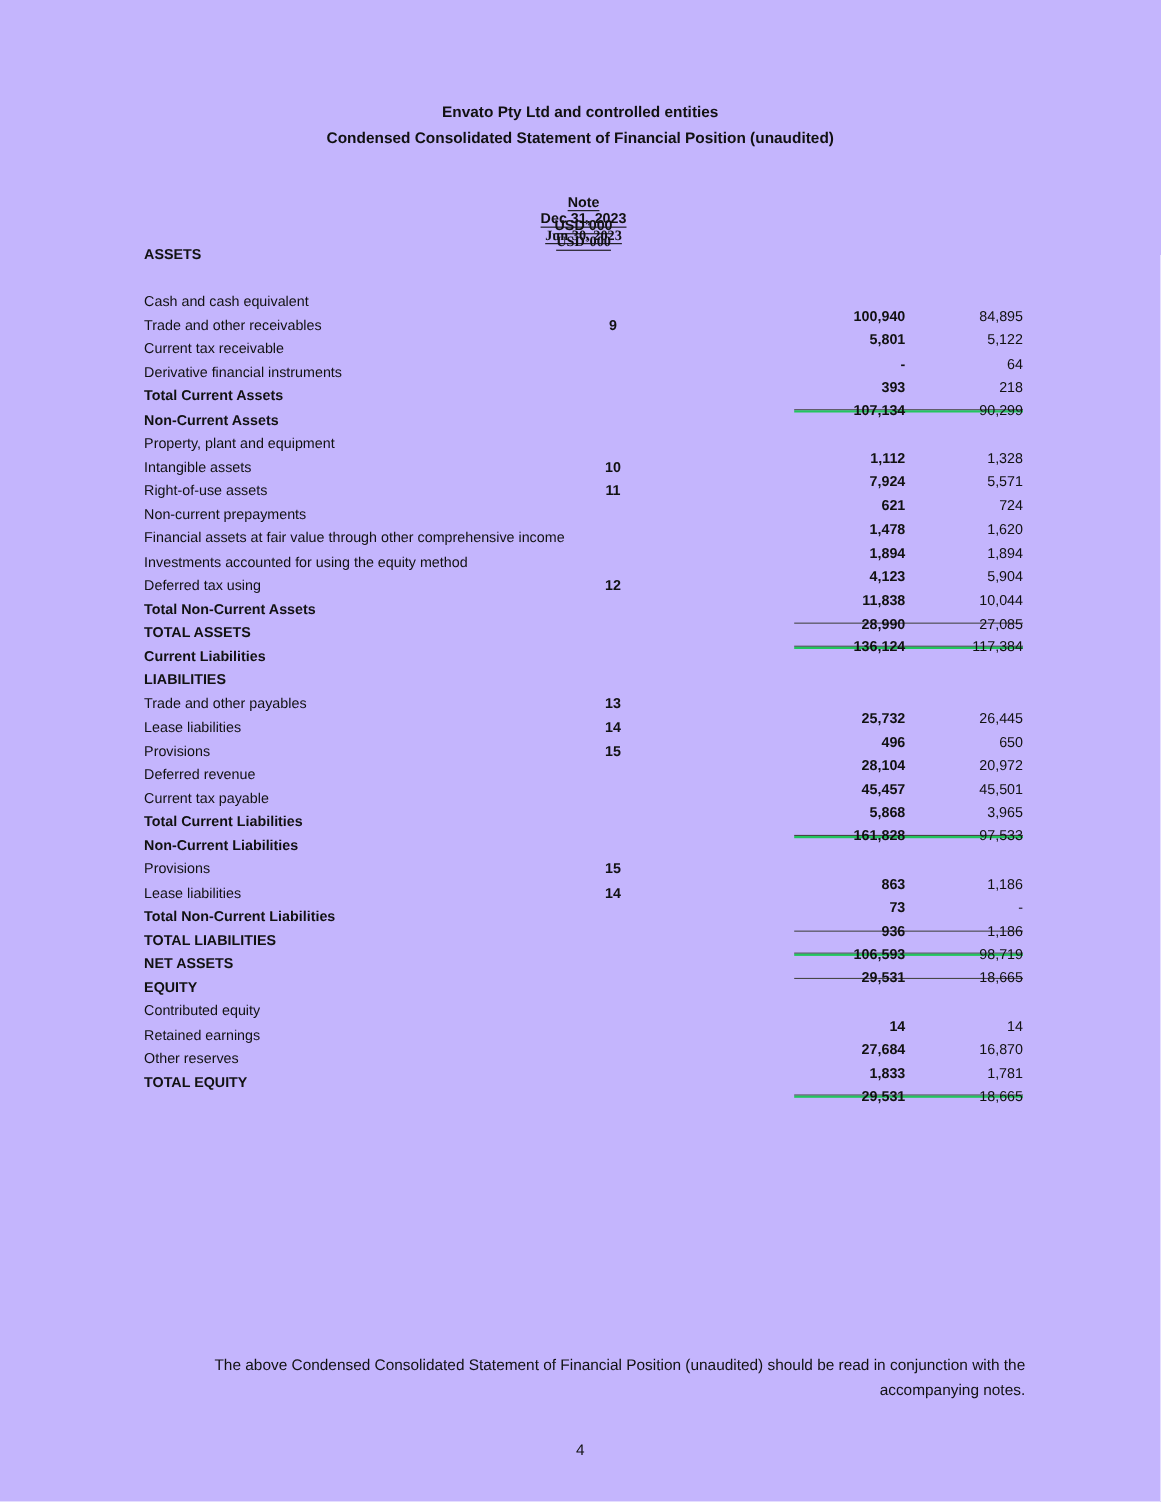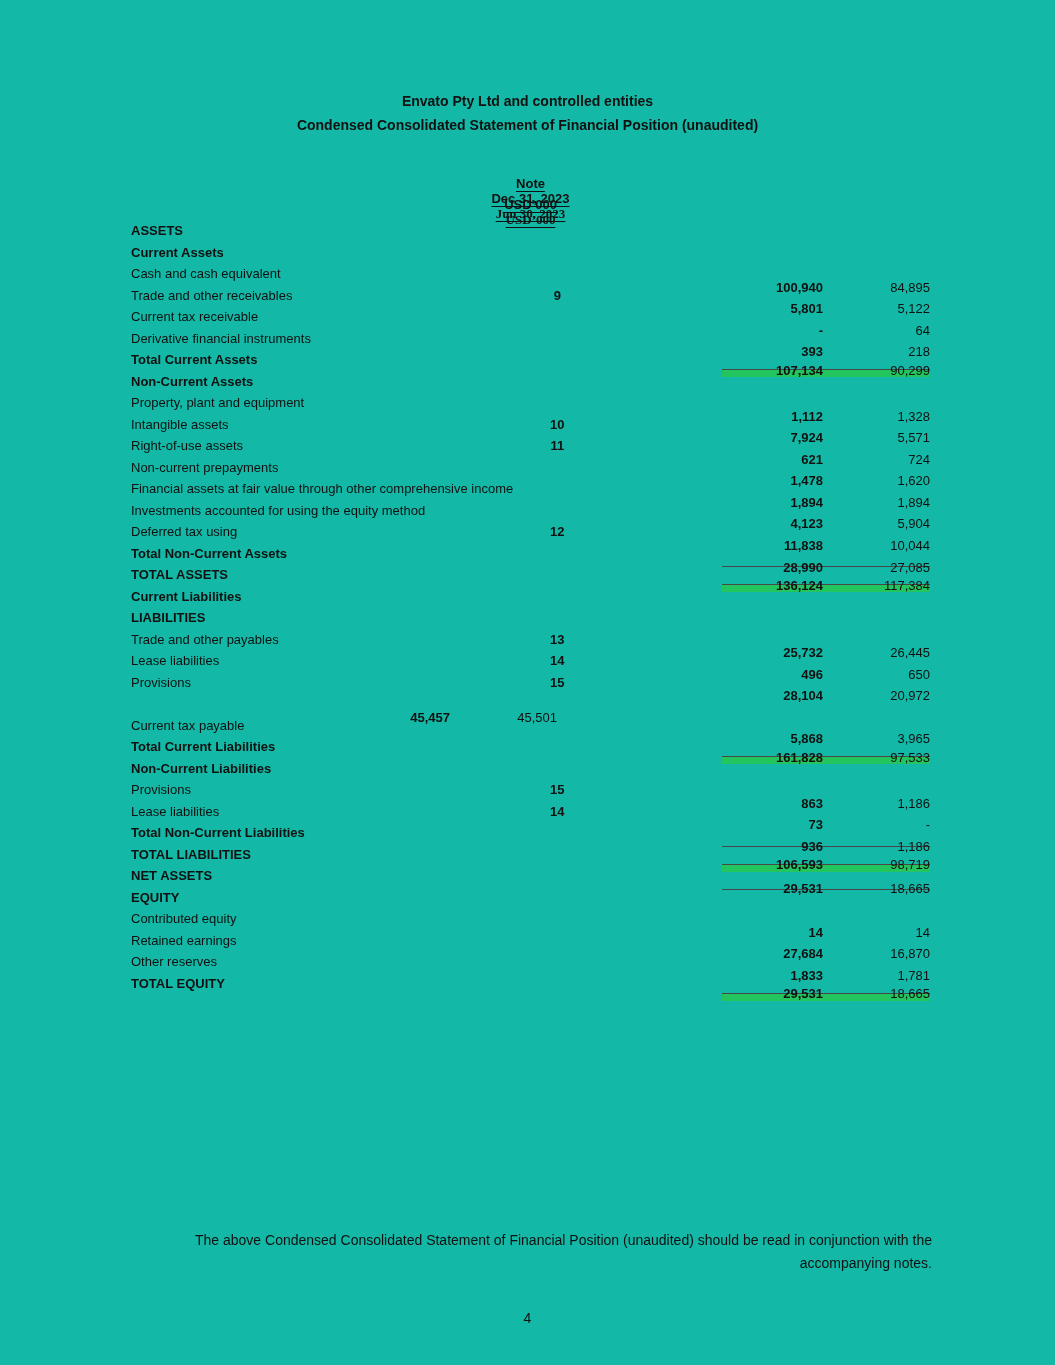--- a/index.html
+++ b/index.html
@@ -1,19 +1,19 @@
 <!DOCTYPE html>
 <html><head>
 <meta charset="utf-8">
 <style>
   html,body{margin:0;padding:0;background:#ffffff;}
   .page{
     position:relative;
     width:1055px;height:1365px;
-    background:#14b8a6;
+    background:#c4b5fd;
     font-family:"Liberation Sans", sans-serif;
     color:#111;
     overflow:hidden;
   }
   .title-block{
     position:absolute;top:89px;left:0;width:1055px;
     text-align:center;font-weight:bold;font-size:14px;line-height:24px;
   }
   
   .tbl-header{position:absolute;left:131px;top:176px;width:799px;}
@@ -34,21 +34,21 @@
   .c-vals{width:310px;margin-top:24px;}
   .vals-spacer{width:102px;}
   .vals-inner{
     width:208px;height:100%;
     display:flex;align-items:center;
     box-sizing:border-box;
   }
   .v1{width:101px;text-align:right;font-weight:bold;display:block;}
   .v2{width:107px;text-align:right;display:block;}
   .rule-t{border-top:1px solid #474747;}
-  .rule-tb{border-top:1px solid #474747;border-bottom:7px solid #22c55e;}
+  .rule-tb{border-top:1px solid #474747;border-bottom:2px solid #22c55e;}
   .rule-b{border-bottom:1px solid #474747;}
   
   .footer-note{
     position:absolute;left:122px;top:1229px;width:810px;
     text-align:right;font-size:14px;line-height:23px;
   }
   .page-number{
     position:absolute;left:0;top:1310px;width:1055px;
     text-align:center;font-size:14px;
   }
@@ -86,21 +86,20 @@
         <div class="c-note"></div>
         <div class="c-vals">
           <div class="vals-spacer"></div>
           <div class="vals-inner rule-none">
             <span class="v1"></span>
             <span class="v2"></span>
           </div>
         </div>
       </div>
       <div class="row section">
-        <div class="c-label">Current Assets</div>
         <div class="c-note"></div>
         <div class="c-vals">
           <div class="vals-spacer"></div>
           <div class="vals-inner rule-none">
             <span class="v1"></span>
             <span class="v2"></span>
           </div>
         </div>
       </div>
       <div class="row item">
@@ -317,20 +316,21 @@
         <div class="c-note">15</div>
         <div class="c-vals">
           <div class="vals-spacer"></div>
           <div class="vals-inner rule-none">
             <span class="v1">28,104</span>
             <span class="v2">20,972</span>
           </div>
         </div>
       </div>
       <div class="row item">
+        <div class="c-label">Deferred revenue</div>
         <div class="c-note"></div>
         <div class="c-vals">
           <div class="vals-spacer"></div>
           <div class="vals-inner rule-none">
             <span class="v1">45,457</span>
             <span class="v2">45,501</span>
           </div>
         </div>
       </div>
       <div class="row item">

